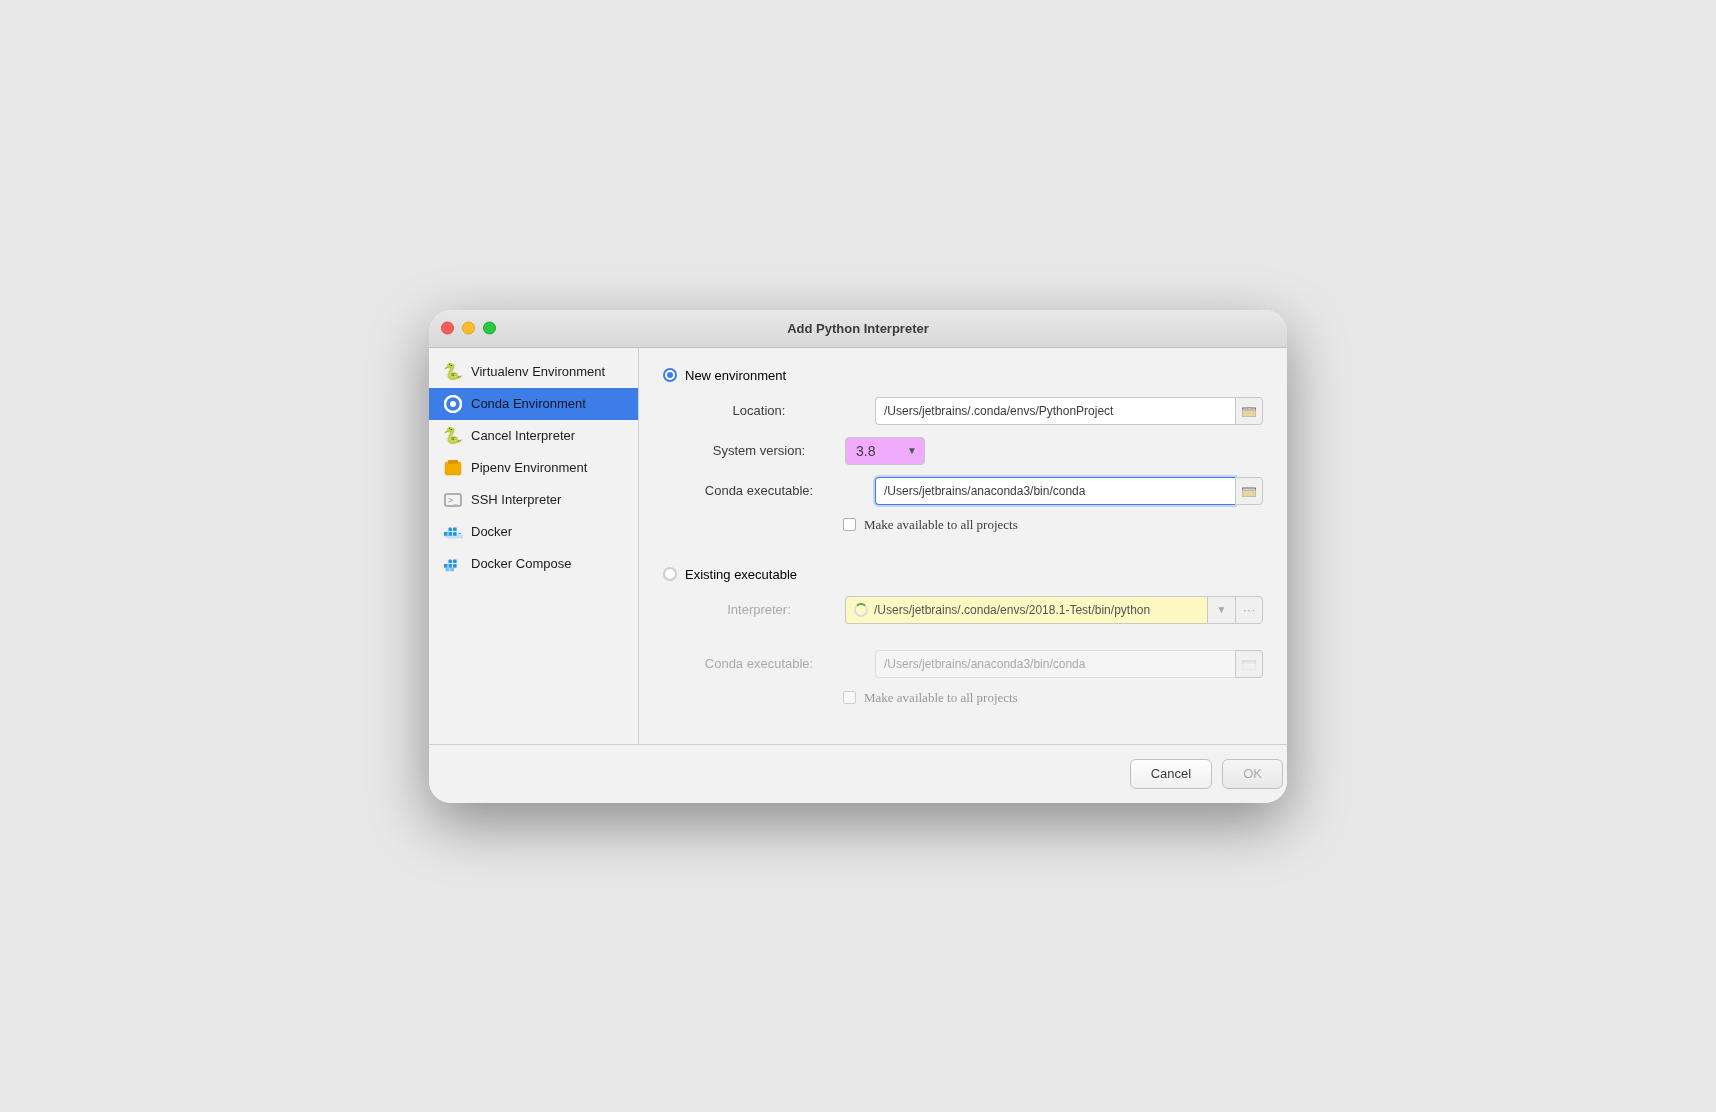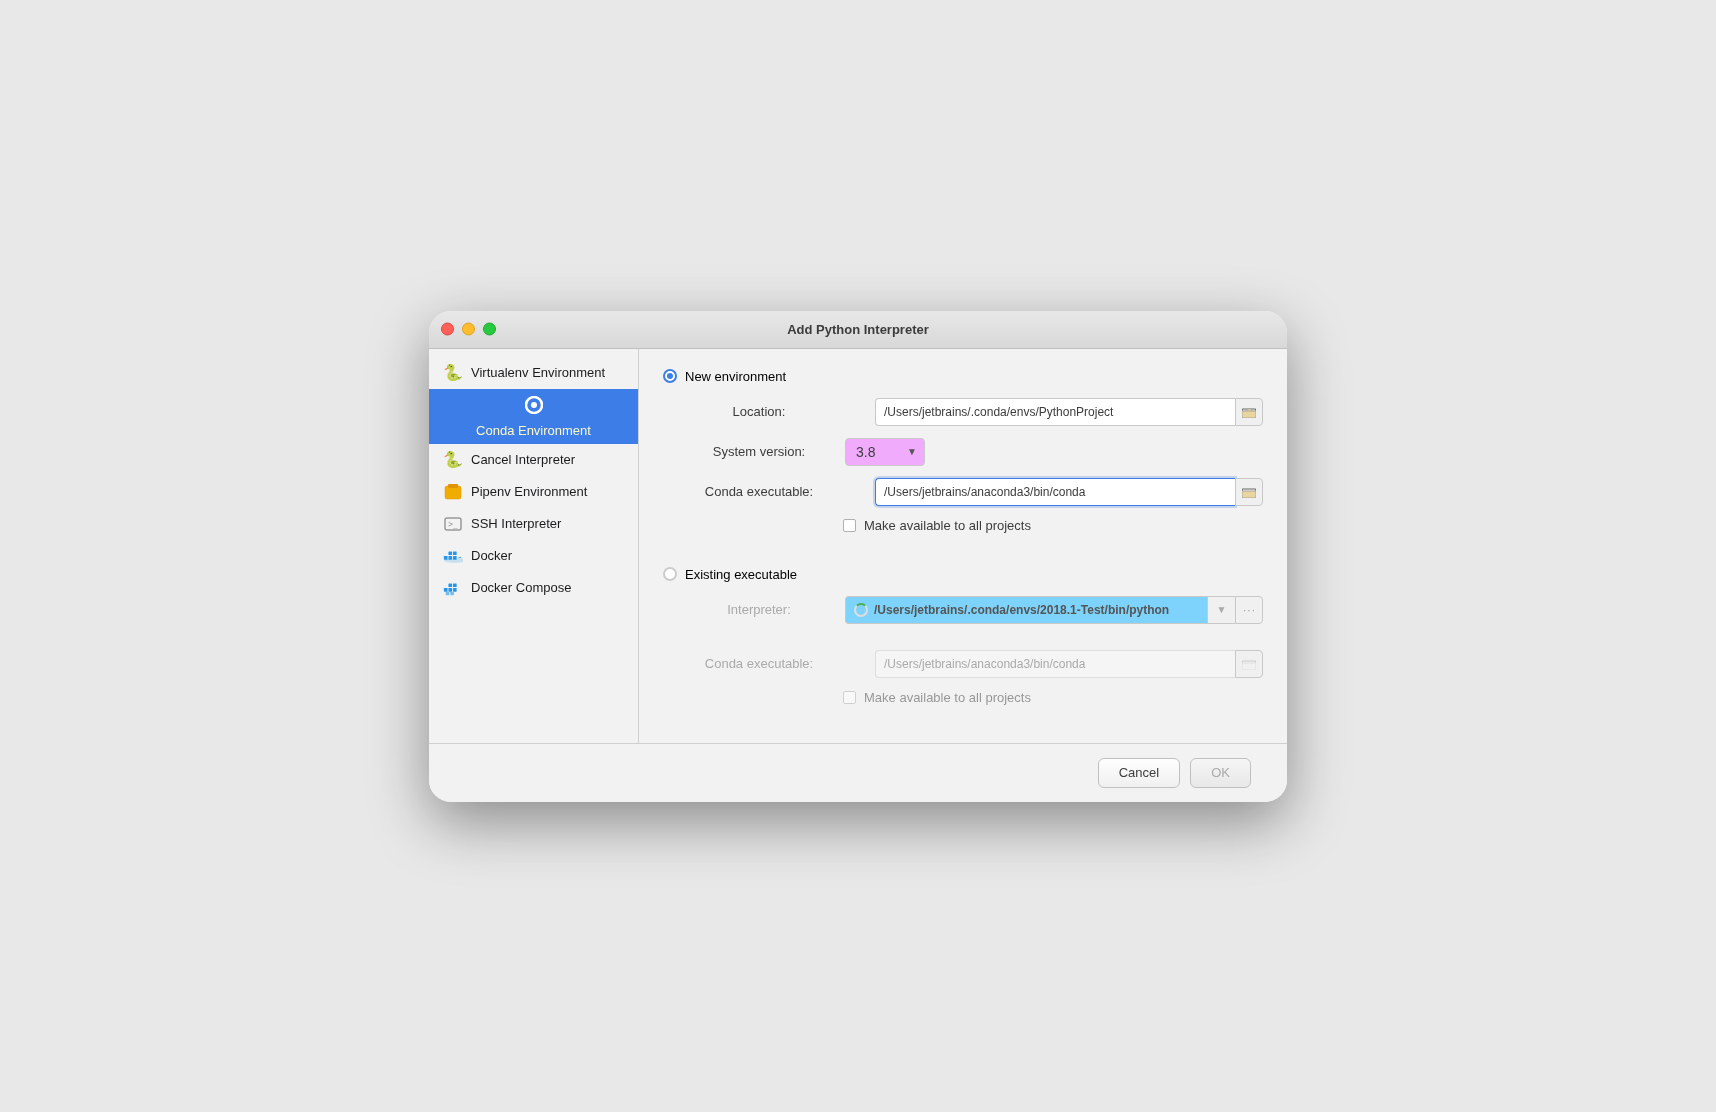--- a/index.html
+++ b/index.html
@@ -65,22 +65,21 @@
       display: flex;
       align-items: center;
       gap: 8px;
       padding: 6px 14px;
       cursor: pointer;
       font-size: 13px;
       color: #1c1c1e;
     }
     .sidebar-item.active {
       background: #3d7de8;
-      color: #fef9c3;
-      flex-direction: column;
+      color: #0f172a;
     }
     .sidebar-icon {
       width: 20px;
       height: 20px;
       display: flex;
       align-items: center;
       justify-content: center;
       flex-shrink: 0;
     }
     
@@ -216,20 +215,21 @@
       right: 8px;
       pointer-events: none;
       font-size: 10px;
       color: #555;
     }
     .checkbox-row {
       display: flex;
       align-items: center;
       margin-bottom: 18px;
       padding-left: 180px;
+      font-family: Liberation Serif, serif;
     }
     .checkbox-row.disabled {
       opacity: 0.5;
     }
     .checkbox {
       width: 13px;
       height: 13px;
       border: 1px solid #b0b0b0;
       border-radius: 2px;
       background: white;
@@ -257,28 +257,27 @@
       flex: 1;
       display: flex;
       gap: 0;
     }
     .interpreter-select-box {
       flex: 1;
       height: 28px;
       border: 1px solid #c8c8c8;
       border-right: none;
       border-radius: 4px 0 0 4px;
-      background: #7dd3fc;
+      background: #fef9c3;
       padding: 0 8px;
       font-size: 12px;
       color: #aaa;
       display: flex;
       align-items: center;
       gap: 6px;
-      font-weight: bold;
     }
     .spinning-icon {
       width: 14px;
       height: 14px;
       border: 2px solid #ddd;
       border-top-color: #4caf50;
       border-radius: 50%;
       display: inline-block;
       flex-shrink: 0;
     }
@@ -305,21 +304,21 @@
       align-items: center;
       justify-content: center;
       font-size: 13px;
       color: #aaa;
       cursor: default;
     }
     .dialog-footer {
       display: flex;
       justify-content: flex-end;
       align-items: flex-start;
-      padding: 14px 36px;
+      padding: 14px 4px;
       gap: 10px;
       border-top: 1px solid #d0d0d0;
       background: #f2f2f2;
     }
     .btn {
       height: 30px;
       padding: 0 20px;
       border-radius: 6px;
       font-size: 13px;
       cursor: pointer;

